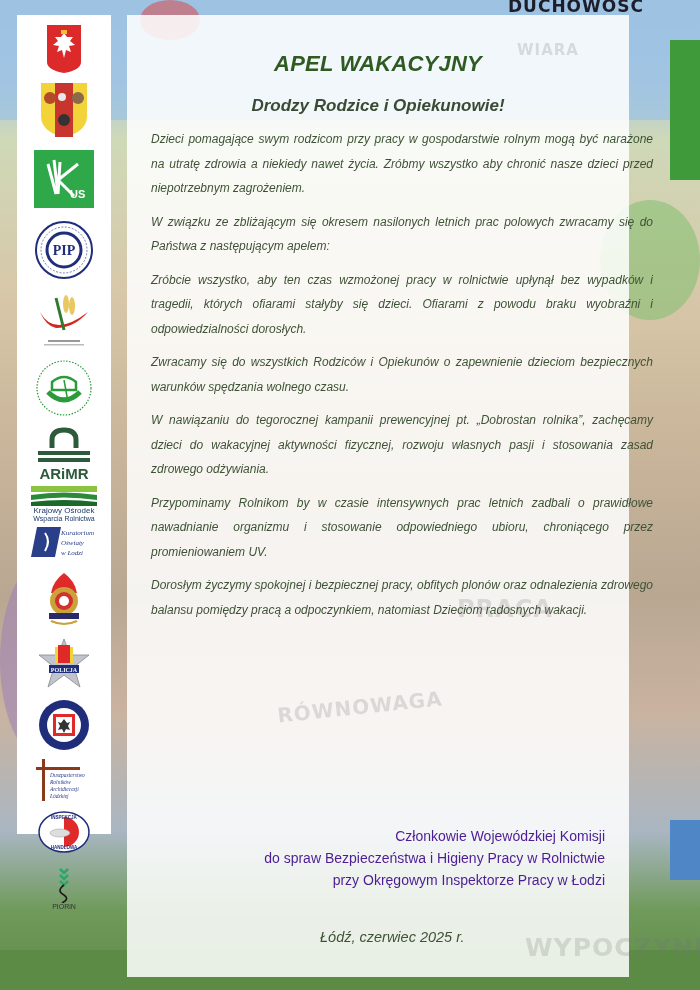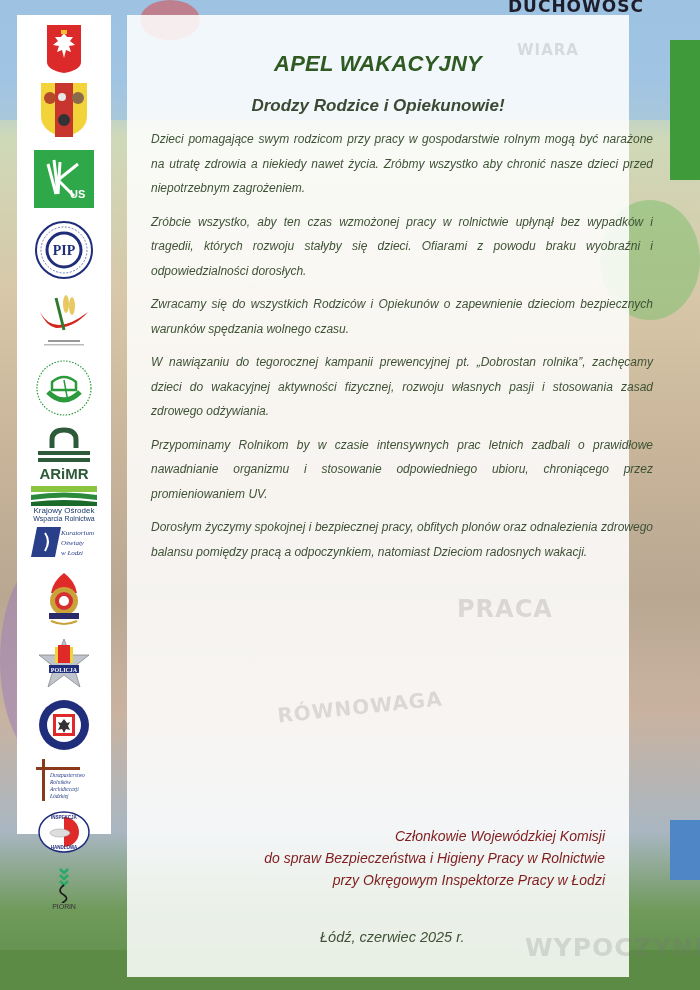--- a/index.html
+++ b/index.html
@@ -41,21 +41,21 @@
       font-size: 17px; font-style: italic; color: #3a4a34;
     }
     .body-text {
       position: absolute; left: 24px; width: 502px; top: 112px;
       font-size: 12px; font-style: italic; color: #3e5236;
       line-height: 24.5px; text-align: justify;
     }
     .body-text p { margin-bottom: 9px; }
     .signature {
       position: absolute; right: 24px; top: 810px; text-align: right;
-      font-size: 14px; font-style: italic; color: #7f1d1d; line-height: 22px; margin-left: 21px;
+      font-size: 14px; color: #4c1d95; line-height: 22px; margin-left: 21px;
     }
     .place-date {
       position: absolute; left: 193px; top: 914px;
       font-size: 14.5px; font-style: italic; color: #3e5236;
     }
     .watermark {
       position:absolute; font-weight:bold; color:rgba(120,120,120,0.22); font-size:22px;
       font-family:"DejaVu Sans", sans-serif; letter-spacing:1px;
     }
   </style>
@@ -226,21 +226,22 @@
   <div class="watermark" style="left:390px;top:26px;font-size:15px;">WIARA</div>
   <div class="watermark" style="left:330px;top:580px;font-size:24px;">PRACA</div>
   <div class="watermark" style="left:150px;top:680px;font-size:20px;transform:rotate(-6deg);">RÓWNOWAGA</div>
   <div class="watermark" style="left:398px;top:918px;font-size:25px;">WYPOCZYNEK</div>
 
   <h1 class="title">APEL WAKACYJNY</h1>
   <h2 class="greeting">Drodzy Rodzice i Opiekunowie!</h2>
 
   <div class="body-text">
     <p>Dzieci pomagające swym rodzicom przy pracy w gospodarstwie rolnym mogą być narażone na utratę zdrowia a niekiedy nawet życia. Zróbmy wszystko aby chronić nasze dzieci przed niepotrzebnym zagrożeniem.</p>
-    <p>Zróbcie wszystko, aby ten czas wzmożonej pracy w rolnictwie upłynął bez wypadków i tragedii, których rozwoju stałyby się dzieci. Ofiarami z powodu braku wyobraźni i odpowiedzialności dorosłych.</p>
+    <p>W związku ze zbliżającym się okresem nasilonych letnich prac polowych zwracamy się do Państwa z następującym apelem:</p>
+    <p>Zróbcie wszystko, aby ten czas wzmożonej pracy w rolnictwie upłynął bez wypadków i tragedii, których ofiarami stałyby się dzieci. Ofiarami z powodu braku wyobraźni i odpowiedzialności dorosłych.</p>
     <p>Zwracamy się do wszystkich Rodziców i Opiekunów o zapewnienie dzieciom bezpiecznych warunków spędzania wolnego czasu.</p>
     <p>W nawiązaniu do tegorocznej kampanii prewencyjnej pt. „Dobrostan rolnika”, zachęcamy dzieci do wakacyjnej aktywności fizycznej, rozwoju własnych pasji i stosowania zasad zdrowego odżywiania.</p>
     <p>Przypominamy Rolnikom by w czasie intensywnych prac letnich zadbali o prawidłowe nawadnianie organizmu i stosowanie odpowiedniego ubioru, chroniącego przez promieniowaniem UV.</p>
     <p>Dorosłym życzymy spokojnej i bezpiecznej pracy, obfitych plonów oraz odnalezienia zdrowego balansu pomiędzy pracą a odpoczynkiem, natomiast Dzieciom radosnych wakacji.</p>
   </div>
 
   <div class="signature">
     <div>Członkowie Wojewódzkiej Komisji</div>
     <div>do spraw Bezpieczeństwa i Higieny Pracy w Rolnictwie</div>
     <div>przy Okręgowym Inspektorze Pracy w Łodzi</div>

